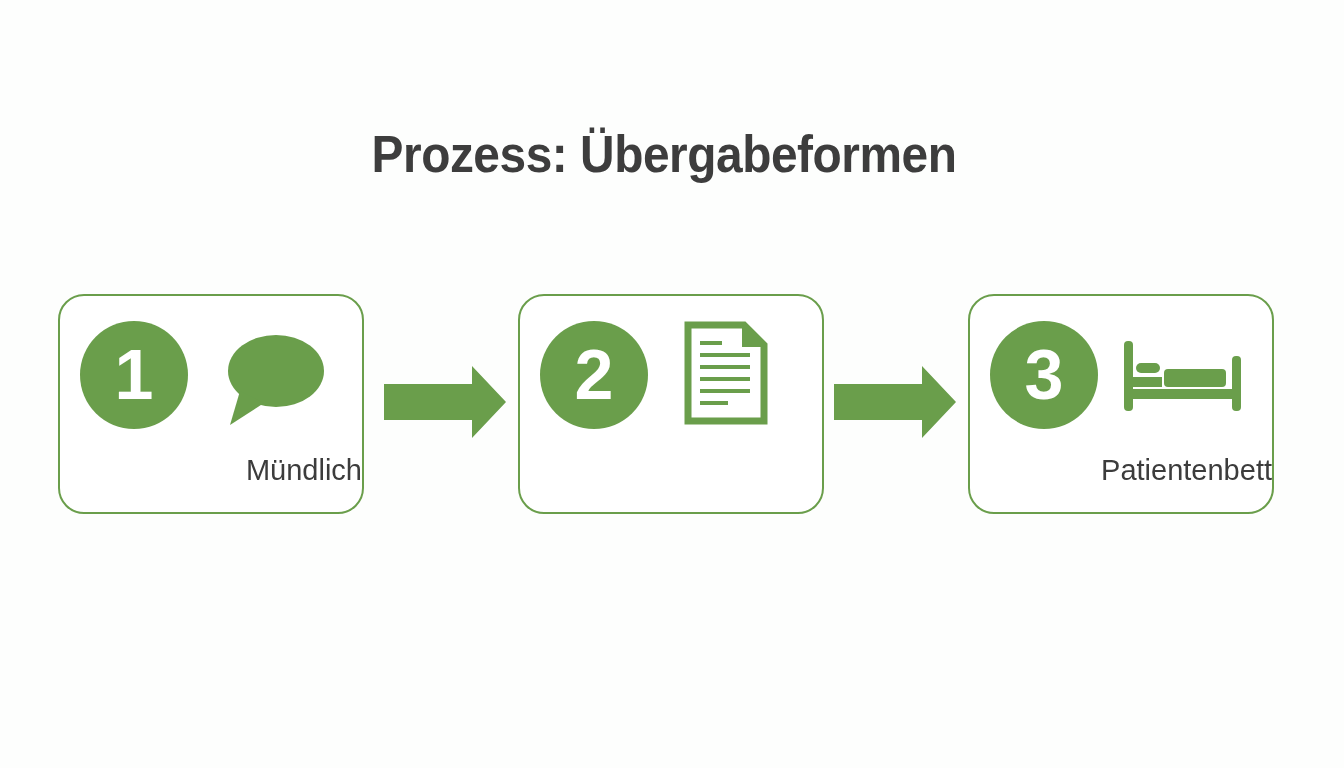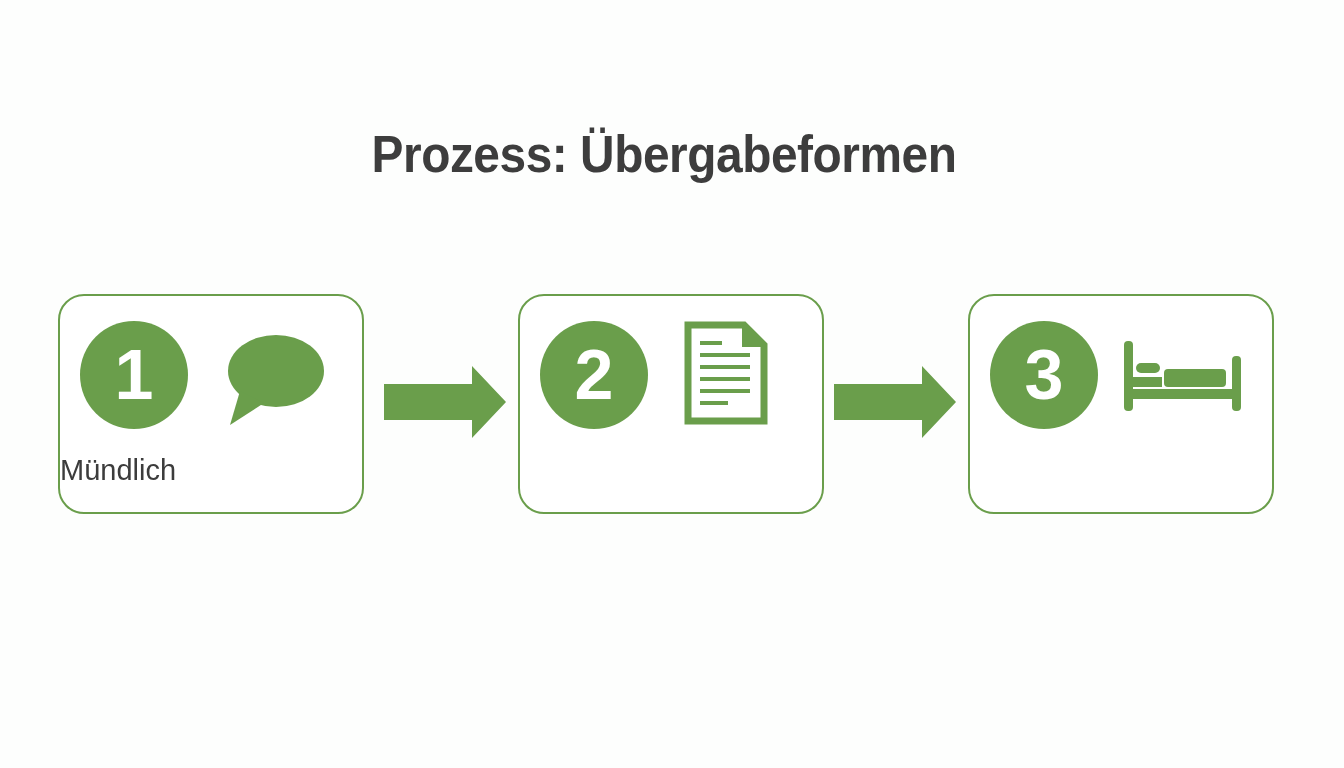--- a/index.html
+++ b/index.html
@@ -16,21 +16,21 @@
     position:absolute; top:294px; width:306px; height:220px;
     border:2.5px solid #6a9e4b; border-radius:26px; box-sizing:border-box; background:#fff;
   }
   .num {
     position:absolute; left:20px; top:25px; width:108px; height:108px; border-radius:50%;
     background:#6a9e4b; color:#fff; font-weight:bold; font-size:70px;
     display:flex; align-items:center; justify-content:center; line-height:1;
   }
   .icon { position:absolute; left:156px; top:25px; width:110px; height:110px; }
   .label {
-    position:absolute; left:0; right:0; top:158px; text-align:left;
+    position:absolute; left:0; right:0; top:158px; text-align:right;
     font-size:29px; color:#3c3c3c;
   }
   .arrow { position:absolute; top:366px; width:122px; height:72px; }
 </style>
 </head>
 <body>
 
 <div class="title">Prozess: Übergabeformen</div>
 
 <div class="card" style="left:58px;">
@@ -67,13 +67,14 @@
 <div class="card" style="left:968px;">
   <div class="num">3</div>
   <svg class="icon" style="left:152px;width:120px;" viewBox="0 0 120 110">
     <rect x="2" y="20" width="9" height="70" rx="4" fill="#6a9e4b"></rect>
     <rect x="110" y="35" width="9" height="55" rx="4" fill="#6a9e4b"></rect>
     <rect x="2" y="68" width="117" height="10" fill="#6a9e4b"></rect>
     <rect x="14" y="42" width="24" height="10" rx="5" fill="#6a9e4b"></rect>
     <path d="M11 56 H40 V66 H11 Z" fill="#6a9e4b"></path>
     <rect x="42" y="48" width="62" height="18" rx="4" fill="#6a9e4b"></rect>
   </svg>
+  <div class="label">Patientenbett</div>
 </div>
 
 </body></html>

